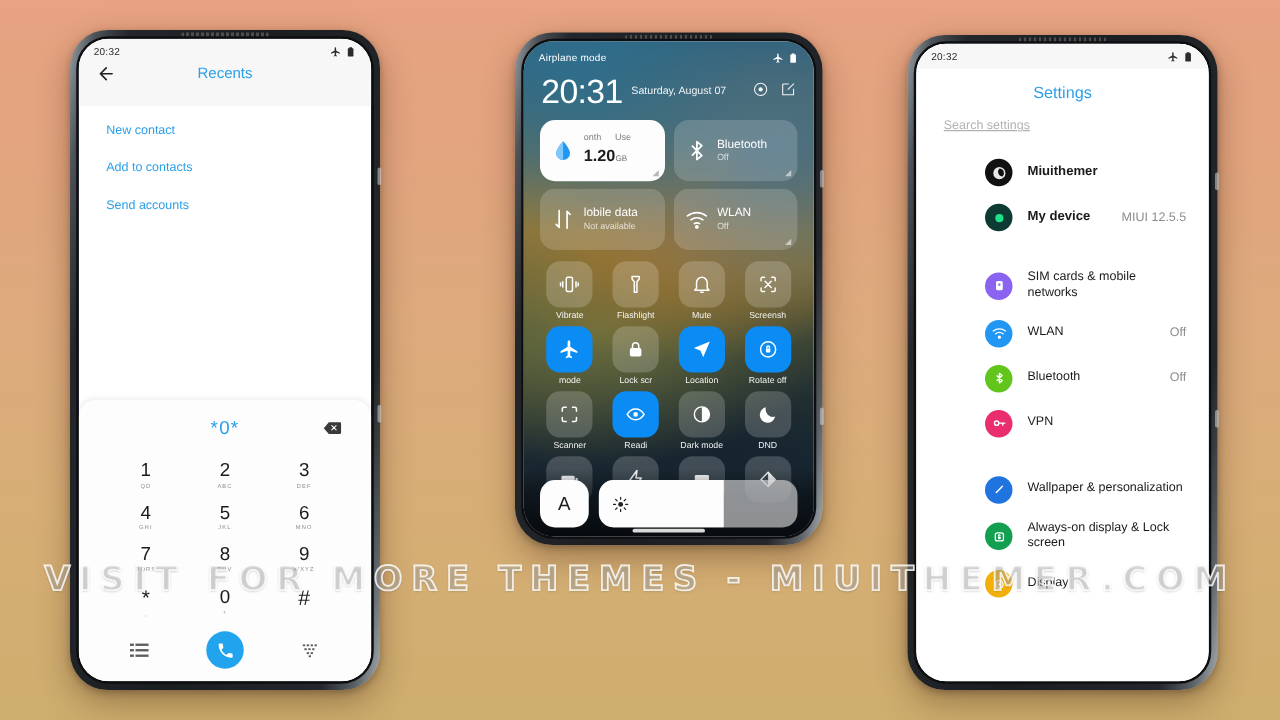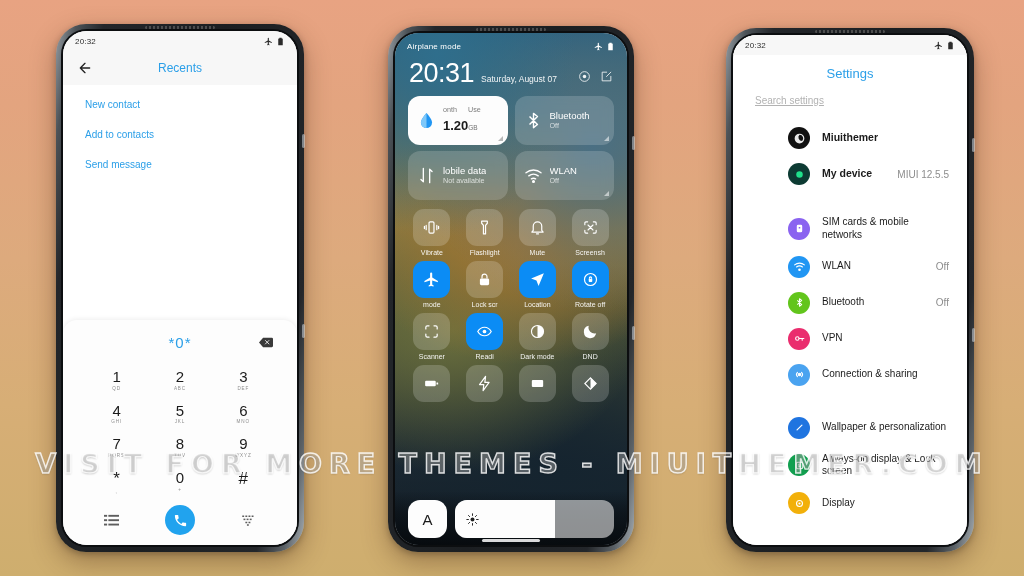--- a/index.html
+++ b/index.html
@@ -31,37 +31,37 @@
     border:2px solid #0c0e10;
   }
   .speaker {
     position:absolute; top:2px; left:50%; transform:translateX(-50%);
     width:70px; height:3px; border-radius:2px; z-index:30;
     background:repeating-linear-gradient(90deg,#555 0 2px,transparent 2px 4px);
     opacity:.85;
   }
 
   #phone1 { left:56px;  top:24px;  width:248px; height:528px; }
-  #phone2 { left:388px; top:26px;  width:246px; height:526px; }
+  #phone2 { left:412px; top:26px;  width:246px; height:410px; }
   #phone3 { left:726px; top:28px;  width:248px; height:524px; }
 
   
   .statusbar {
     height:20px; display:flex; align-items:center; justify-content:space-between;
     padding:0 12px; font-size:8px; letter-spacing:.2px;
   }
   .statusbar.light { color:#2b2b2b; background:#f7f7f7; }
   .statusbar.dark  { color:#fff; }
   .sb-right { display:flex; align-items:center; gap:3px; }
   .sb-ic { width:9px; height:9px; display:block; }
 
   
   .p1-body { height:100%; background:#fff; display:flex; flex-direction:column; }
   .p1-appbar {
-    height:34px; background:#f7f7f7; display:flex; align-items:center;
+    height:34px; background:#f7f7f7; display:flex; align-items:flex-start;
     padding:0 14px; position:relative;
   }
   .p1-back { width:16px; height:16px; }
   .p1-title {
     position:absolute; left:0; right:0; text-align:center;
     font-size:12px; color:#2b9fe8; font-weight:400; pointer-events:none;
   }
   .p1-links { padding:14px 22px 0; }
   .p1-link { font-size:10px; color:#2b9fe8; margin-bottom:19px; }
 
@@ -99,21 +99,21 @@
   .p2-body {
     height:100%; position:relative; color:#fff;
     background:
       radial-gradient(100% 60% at 18% 4%, #2f6e8c 0%, rgba(47,110,140,0) 60%),
       radial-gradient(120% 50% at 85% 22%, #4a6f83 0%, rgba(74,111,131,0) 65%),
       radial-gradient(120% 40% at 55% 40%, #a8762e 0%, rgba(168,118,46,0) 62%),
       radial-gradient(130% 45% at 25% 58%, #6a6e3d 0%, rgba(106,110,61,0) 62%),
       radial-gradient(150% 60% at 70% 86%, #15242f 0%, rgba(21,36,47,0) 70%),
       linear-gradient(180deg,#2b5f7c 0%,#8a7a45 38%,#4b5338 60%,#1d2a33 84%,#101820 100%);
   }
-  .p2-clockrow { display:flex; align-items:flex-end; padding:8px 14px 0; gap:7px; }
+  .p2-clockrow { display:flex; align-items:center; padding:8px 14px 0; gap:7px; }
   .p2-time { font-size:27px; font-weight:300; line-height:.95; letter-spacing:-.5px; }
   .p2-date { font-size:8.5px; opacity:.93; padding-bottom:3px; }
   .p2-acts { margin-left:auto; display:flex; gap:9px; padding-bottom:4px; }
   .p2-act { width:13px; height:13px; opacity:.92; }
 
   .p2-bigrow { display:flex; gap:7px; padding:9px 13px 0; }
   .bigtile {
     flex:1; height:49px; border-radius:12px; position:relative;
     display:flex; align-items:center; padding:0 9px; gap:7px;
     background:rgba(255,255,255,.17);
@@ -224,21 +224,21 @@
       <div class="p1-appbar">
         <svg class="p1-back" viewBox="0 0 24 24" fill="none" stroke="#222" stroke-width="2" stroke-linecap="round" stroke-linejoin="round">
             <path d="M19 12H5M12 19l-7-7 7-7"></path>
           </svg>
         <div class="p1-title">Recents</div>
       </div>
 
       <div class="p1-links">
         <div class="p1-link">New contact</div>
         <div class="p1-link">Add to contacts</div>
-        <div class="p1-link">Send message</div>
+        <div class="p1-link">Send accounts</div>
       </div>
 
       <div class="p1-pad">
         <div class="p1-number-row">
           <span class="p1-number">*0*</span>
           <svg class="p1-del" viewBox="0 0 24 18" fill="#3a3a3a">
               <path d="M7 1h15a2 2 0 0 1 2 2v12a2 2 0 0 1-2 2H7L0 9z"></path>
               <path d="M11 5.5l6 6M17 5.5l-6 6" stroke="#fff" stroke-width="1.4" stroke-linecap="round"></path>
             </svg>
         </div>
@@ -656,32 +656,20 @@
                 <circle cx="8" cy="12" r="3.2"></circle>
                 <path d="M11.2 12H20M17 12v3"></path>
               </svg>
           </div>
           <div class="p3-txt">
               <div class="p3-name">VPN</div>
             </div>
           <div class="p3-val"></div>
         </div>
 
-        <div class="p3-row">
-          <div class="p3-av" style="background:#4aa3f0;">
-            <svg viewBox="0 0 24 24" fill="none" stroke="#fff" stroke-width="2" stroke-linecap="round">
-                <circle cx="12" cy="12" r="2.2" fill="#fff"></circle>
-                <path d="M8.2 8.2a5.4 5.4 0 0 0 0 7.6M15.8 8.2a5.4 5.4 0 0 1 0 7.6"></path>
-              </svg>
-          </div>
-          <div class="p3-txt">
-              <div class="p3-name">Connection &amp; sharing</div>
-            </div>
-          <div class="p3-val"></div>
-        </div>
 
         <div class="p3-gap"></div>
 
         <div class="p3-row">
           <div class="p3-av" style="background:#1f74e0;">
             <svg viewBox="0 0 24 24" fill="none" stroke="#fff" stroke-width="2.2" stroke-linecap="round">
                 <path d="M7.5 16.5L16.5 7.5"></path>
               </svg>
           </div>
           <div class="p3-txt">

